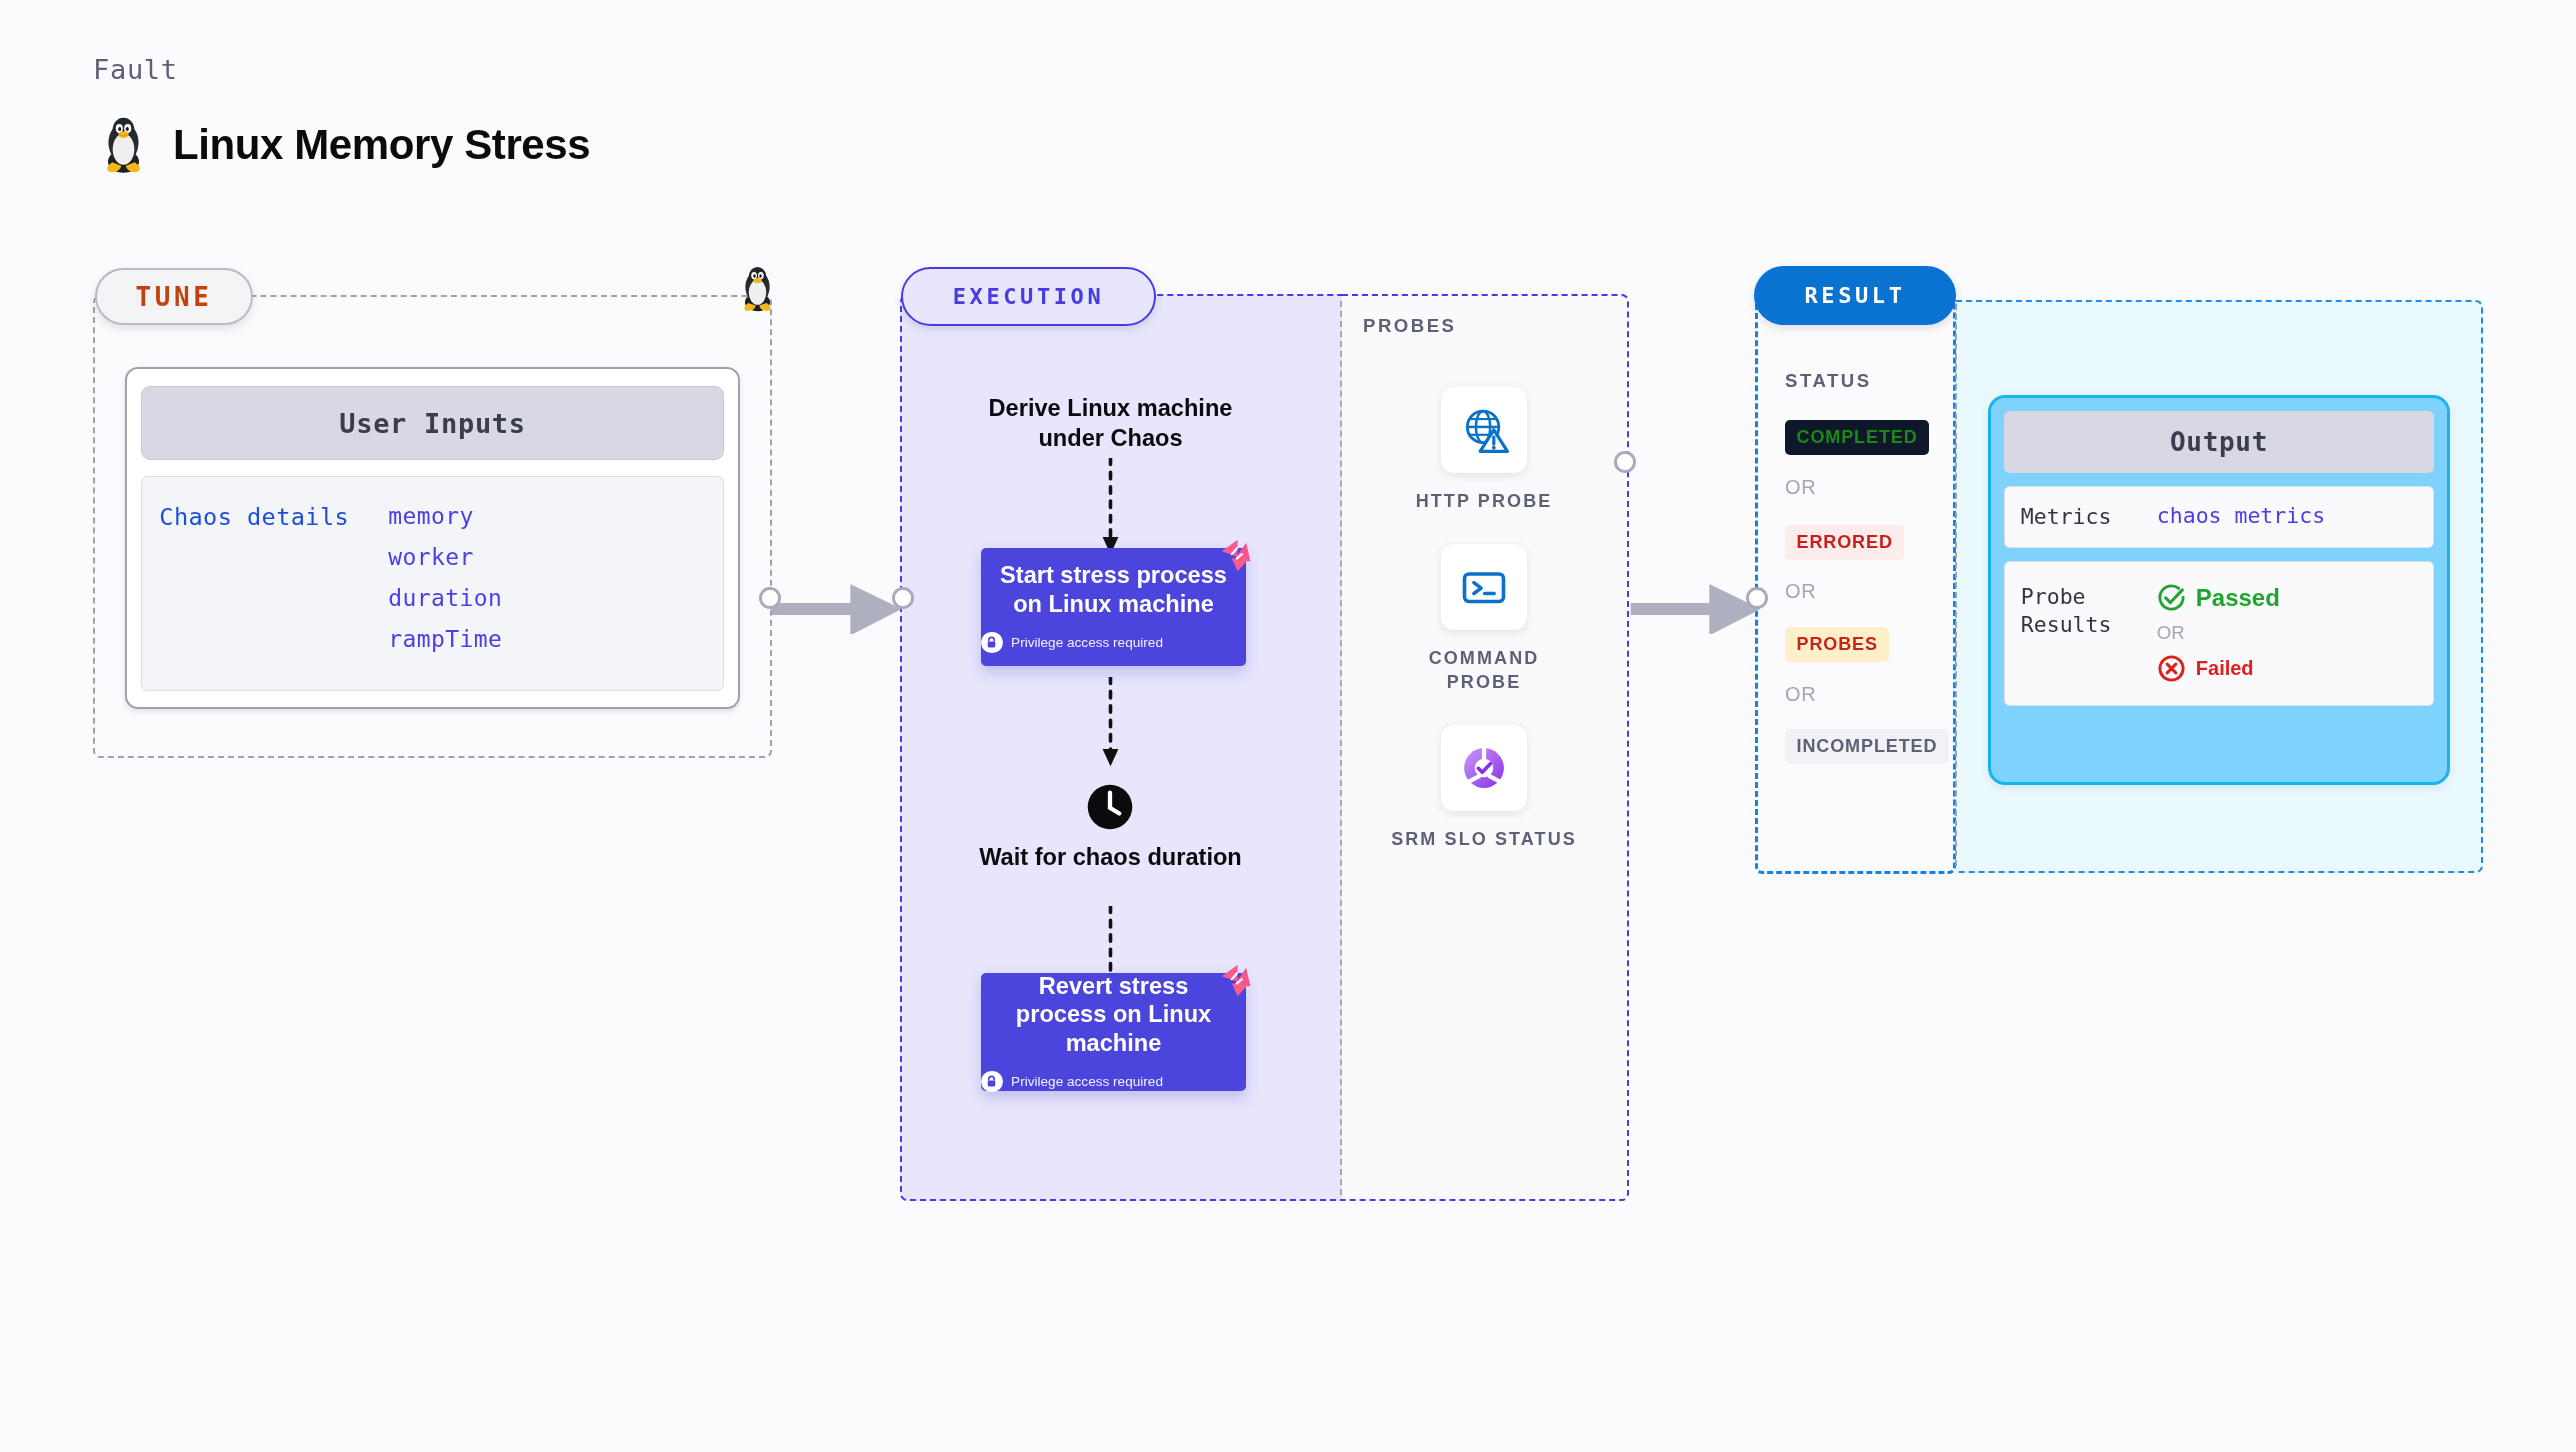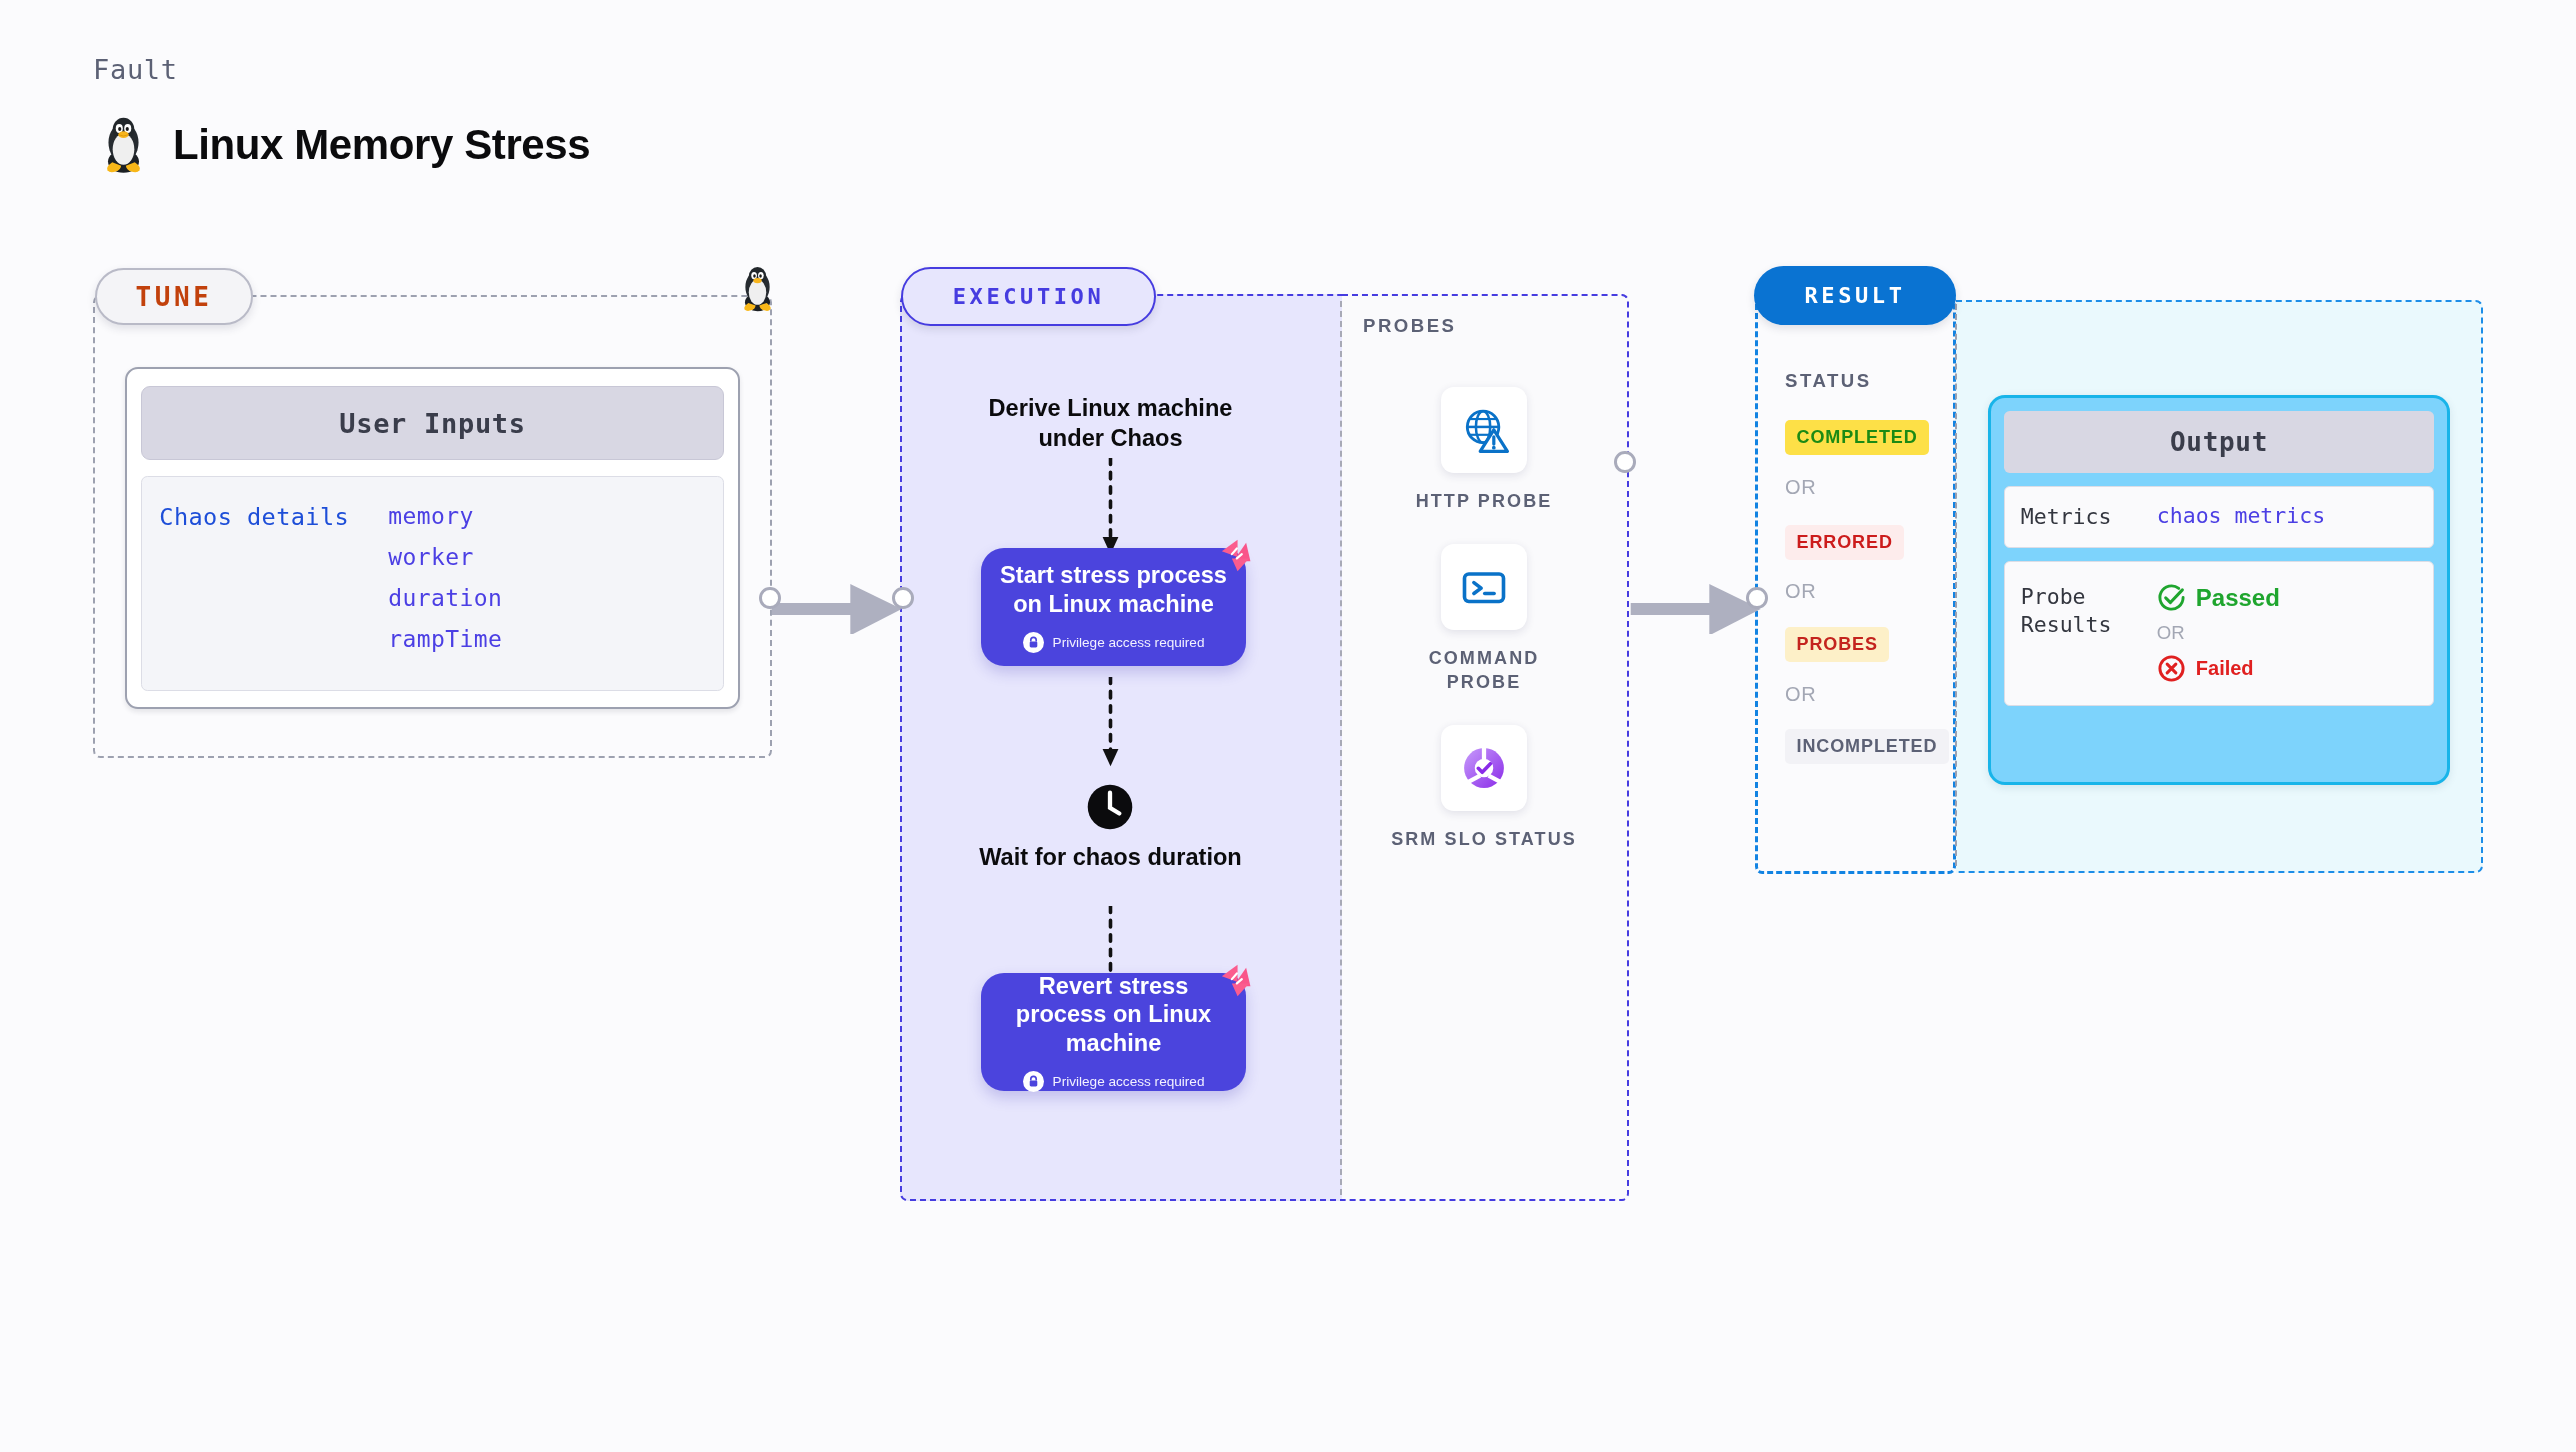--- a/index.html
+++ b/index.html
@@ -83,22 +83,22 @@
     font-family: "DejaVu Sans Mono", monospace; font-size: 23px;
     color: #4B3FE4; letter-spacing: 0.4px;
   }
 
   
   .exec-text {
     position: absolute; text-align: center; font-size: 23.6px; font-weight: 700;
     color: #0B0B0D; line-height: 1.28; width: 315px;
   }
   .exec-node {
-    position: absolute; background: #4B44DD; border-radius: 23px;
-    display: flex; flex-direction: column; align-items: center; justify-content: center;
+    position: absolute; background: #4B44DD; border-radius: 5px;
+    display: flex; flex-direction: column; justify-content: center;
     color: #FFFFFF; box-shadow: 0 6.4px 14.3px rgba(62,54,180,0.22); z-index: 5;
   }
   .exec-node-title { font-size: 23.6px; font-weight: 700; line-height: 1.22; text-align: center; padding: 0 18.6px; }
   .priv-row { display: flex; align-items: center; gap: 8.6px; margin-top: 13px; }
   .priv-text { font-size: 13.6px; font-weight: 400; color: #F2F1FF; }
   .lock-badge {
     width: 21.5px; height: 21.5px; border-radius: 50%; background: #FFFFFF;
     display: flex; align-items: center; justify-content: center;
   }
   .ribbon { position: absolute; z-index: 6; }
@@ -340,21 +340,21 @@
     <div class="probe-label">SRM SLO STATUS</div>
   </div>
 
   <div class="dashed-box box-output"></div>
   <div class="dashed-box box-result"></div>
   <div class="result-inner-divider"></div>
   <div class="pill pill-result">RESULT</div>
 
   <div class="status-title">STATUS</div>
 
-  <div class="status-badge" style="top:420px;background:#fde047;color:#1B8A14;">COMPLETED</div>
+  <div class="status-badge" style="top:420px;background:#0f172a;color:#1B8A14;">COMPLETED</div>
   <div class="or-text" style="top:476px;">OR</div>
   <div class="status-badge" style="top:525px;background:#FDECEC;color:#CC1C1C;">ERRORED</div>
   <div class="or-text" style="top:580px;">OR</div>
   <div class="status-badge" style="top:627px;background:#FDF0C8;color:#C4241E;">PROBES</div>
   <div class="or-text" style="top:683px;">OR</div>
   <div class="status-badge" style="top:729px;background:#F2F2F6;color:#5C6175;">INCOMPLETED</div>
 
   <div class="output-card">
     <div class="out-head">Output</div>
     <div class="out-row">

